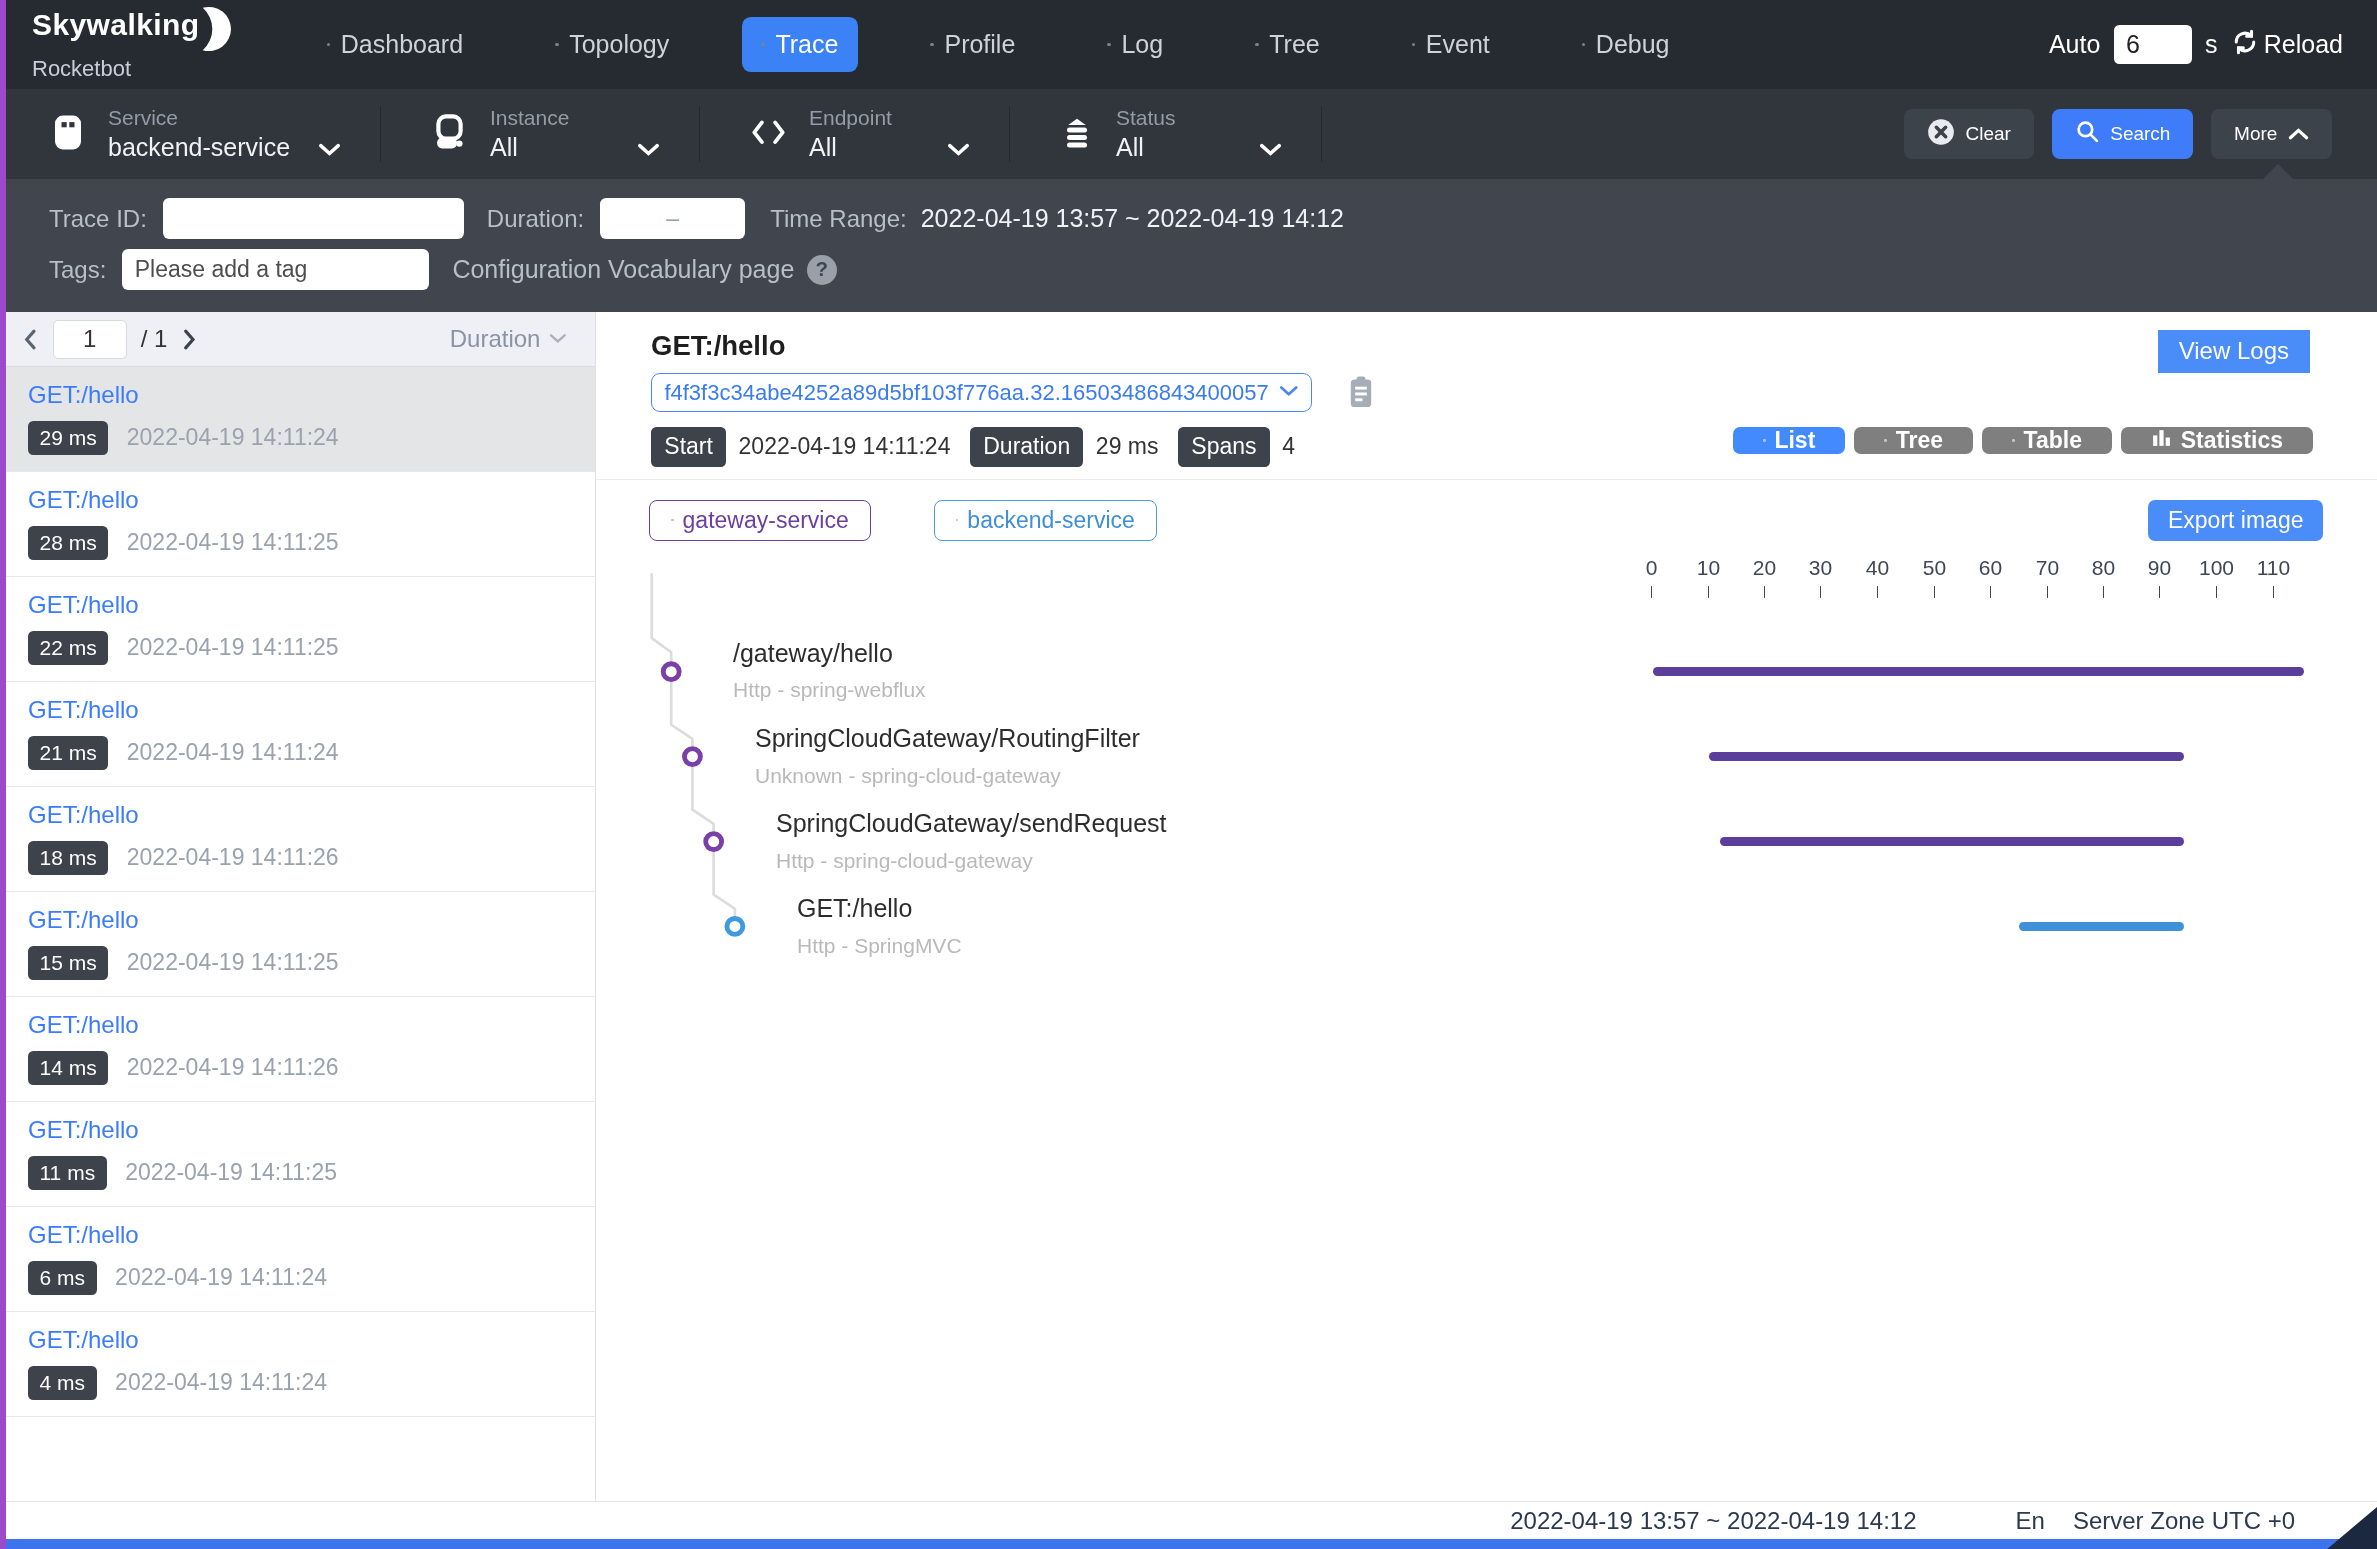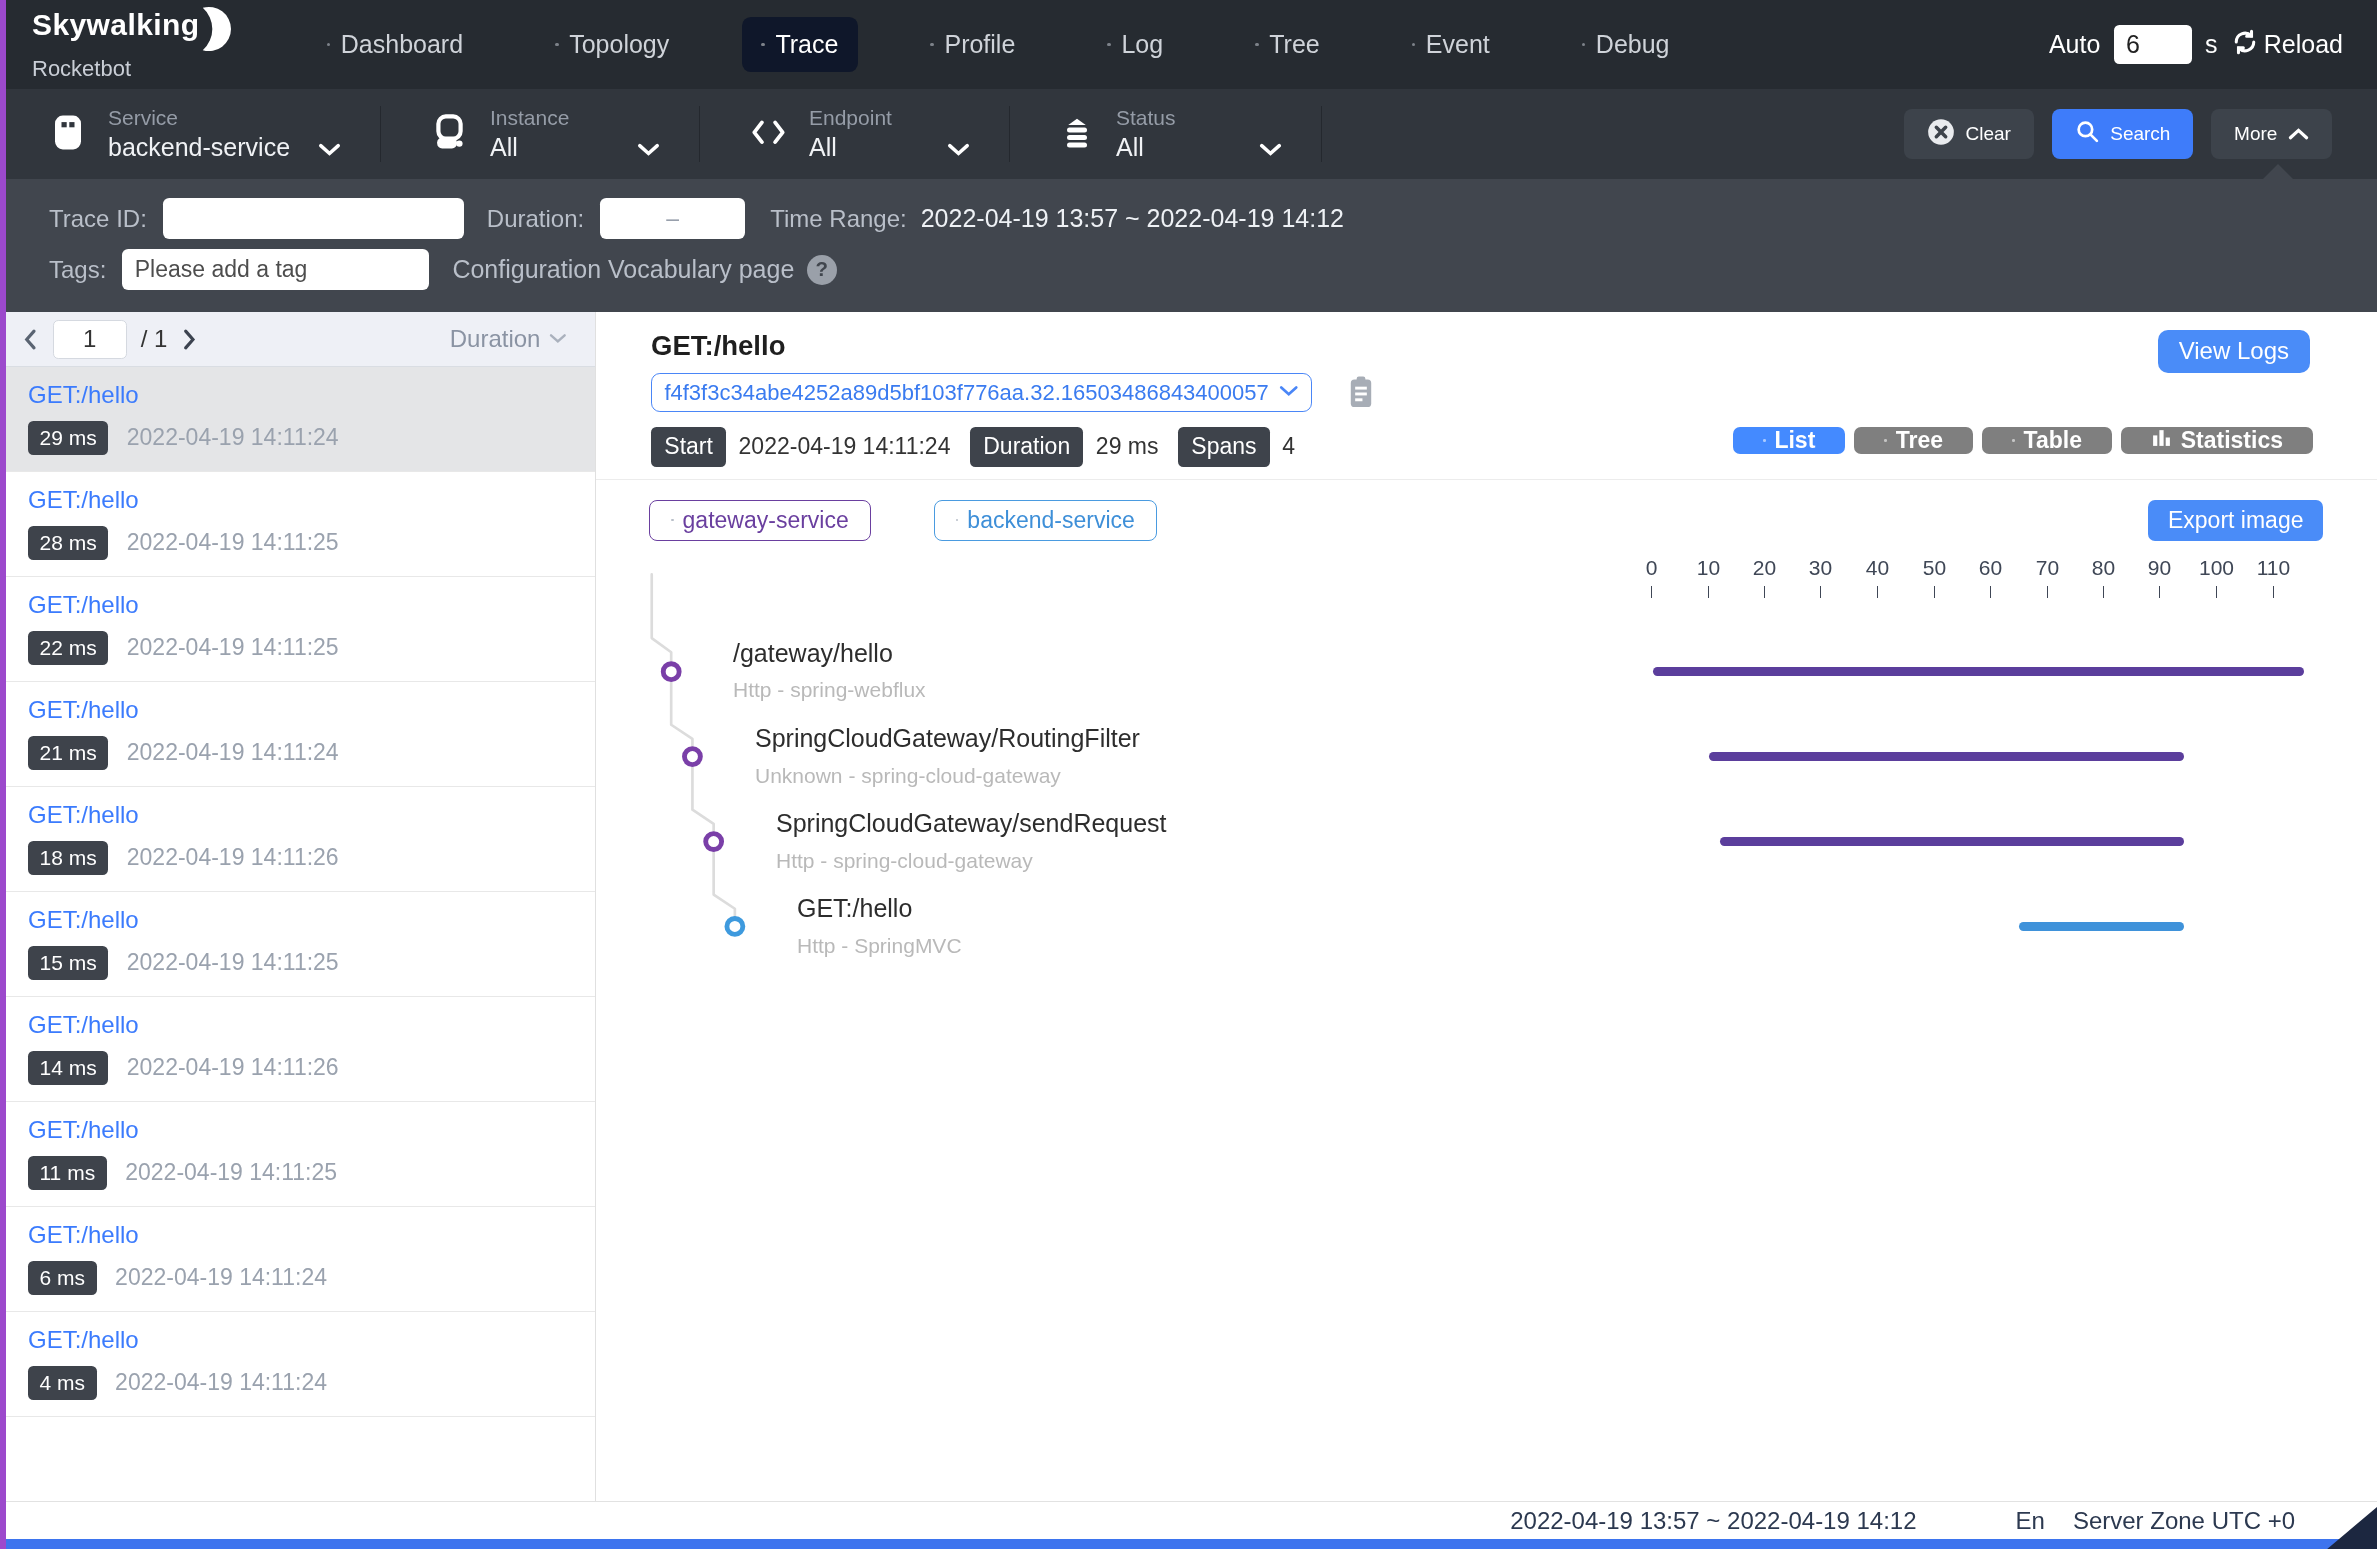--- a/index.html
+++ b/index.html
@@ -13,21 +13,21 @@
   
   .topnav { height:89px; background:#262b31; display:flex; align-items:center; padding-left:32px; position:relative; }
   .logo { display:flex; flex-direction:column; line-height:1.05; }
   .logo-top { display:flex; align-items:flex-start; }
   .logo-title { color:#fff; font-size:30px; font-weight:bold; letter-spacing:0.4px; }
   .logo-moon { margin-left:1.8px; margin-top:-3.5px; }
   .logo-sub { color:#c9ced6; font-size:22px; margin-top:2.7px; }
   .nav-items { display:flex; align-items:center; margin-left:76px; gap:53px; }
   .nav-item { color:#cfd3d9; font-size:25px; display:flex; align-items:center; cursor:pointer; padding:13.3px 19.5px; border-radius:8.9px; }
   .nav-item::before { content:""; width:3.5px; height:3.5px; background:#7d828a; border-radius:50%; margin-right:10.6px; }
-  .nav-item.active { background:#0f172a; color:#fff; }
+  .nav-item.active { background:#3b82f6; color:#fff; }
   .nav-right { margin-left:auto; display:flex; align-items:center; gap:13.3px; padding-right:34px; color:#fff; font-size:25px; }
   .auto-input { width:78px; height:39px; border:none; border-radius:5.3px; font-size:25px; padding-left:12.4px; color:#222; font-family:"Liberation Sans",sans-serif; }
   .reload-wrap { display:flex; align-items:center; gap:5px; cursor:pointer; }
 
   
   .filterbar { height:90px; background:#31363d; display:flex; align-items:center; position:relative; }
   .fsec { display:flex; align-items:center; padding-left:51px; border-right:1.8px solid #24282e; position:relative; }
   .fsec-1{ width:381px; } .fsec-2{ width:319px; } .fsec-3{ width:310px; } .fsec-4{ width:312px; }
   .fsec .ficon { margin-right:23px; flex:0 0 auto; }
   .ftext { display:flex; flex-direction:column; line-height:1.15; }
@@ -68,21 +68,21 @@
   .titem.selected { background:#e4e5e7; }
   .titem-title { color:#3b7bfd; font-size:24px; }
   .titem-row { display:flex; align-items:center; margin-top:11.5px; }
   .dur-badge { background:#3e434b; color:#fff; font-size:21px; border-radius:5.3px; padding:5.3px 11.5px; }
   .titem-time { color:#9aa2ae; font-size:23px; margin-left:18.6px; }
 
   
   .detail { flex:1; position:relative; background:#fff; }
   .detail-header { padding:17.7px 0 0 55px; height:168px; border-bottom:0.9px solid #ececec; position:relative; }
   .d-title { font-size:27.5px; font-weight:bold; color:#1f1f1f; }
-  .viewlogs-btn { position:absolute; top:17.7px; right:67px; height:43px; background:#4a8cf8; color:#fff; font-size:24px; border-radius:10px; display:flex; align-items:center; padding:0 21px; cursor:pointer; }
+  .viewlogs-btn { position:absolute; top:17.7px; right:67px; height:43px; background:#4a8cf8; color:#fff; font-size:24px; border-radius:0; display:flex; align-items:center; padding:0 21px; cursor:pointer; }
   .sel-row { display:flex; align-items:center; margin-top:11.5px; }
   .trace-select { width:661px; height:39px; border:1.8px solid #4a86f7; border-radius:8.9px; display:flex; align-items:center; padding:0 12.4px; cursor:pointer; }
   .trace-select-text { color:#3a7bf0; font-size:22px; white-space:nowrap; overflow:hidden; flex:1; }
   .clipboard { margin-left:34px; cursor:pointer; display:flex; }
   .badge-row { display:flex; align-items:center; margin-top:15px; }
   .dk-badge { background:#3e434b; color:#fff; font-size:23px; border-radius:5.3px; padding:6.2px 13.3px; }
   .bd-value { color:#333; font-size:23px; margin:0 19.5px 0 12.4px; }
   .tabs { position:absolute; top:115px; right:64px; display:flex; gap:8.9px; }
   .tab { height:27px; border-radius:7px; background:#7f7f7f; color:#fff; font-size:23px; display:flex; align-items:center; padding:0 30px; cursor:pointer; gap:8.9px;font-weight:bold; }
   .tab::before { content:""; width:2.7px; height:2.7px; border-radius:50%; background:rgba(255,255,255,.55); }

